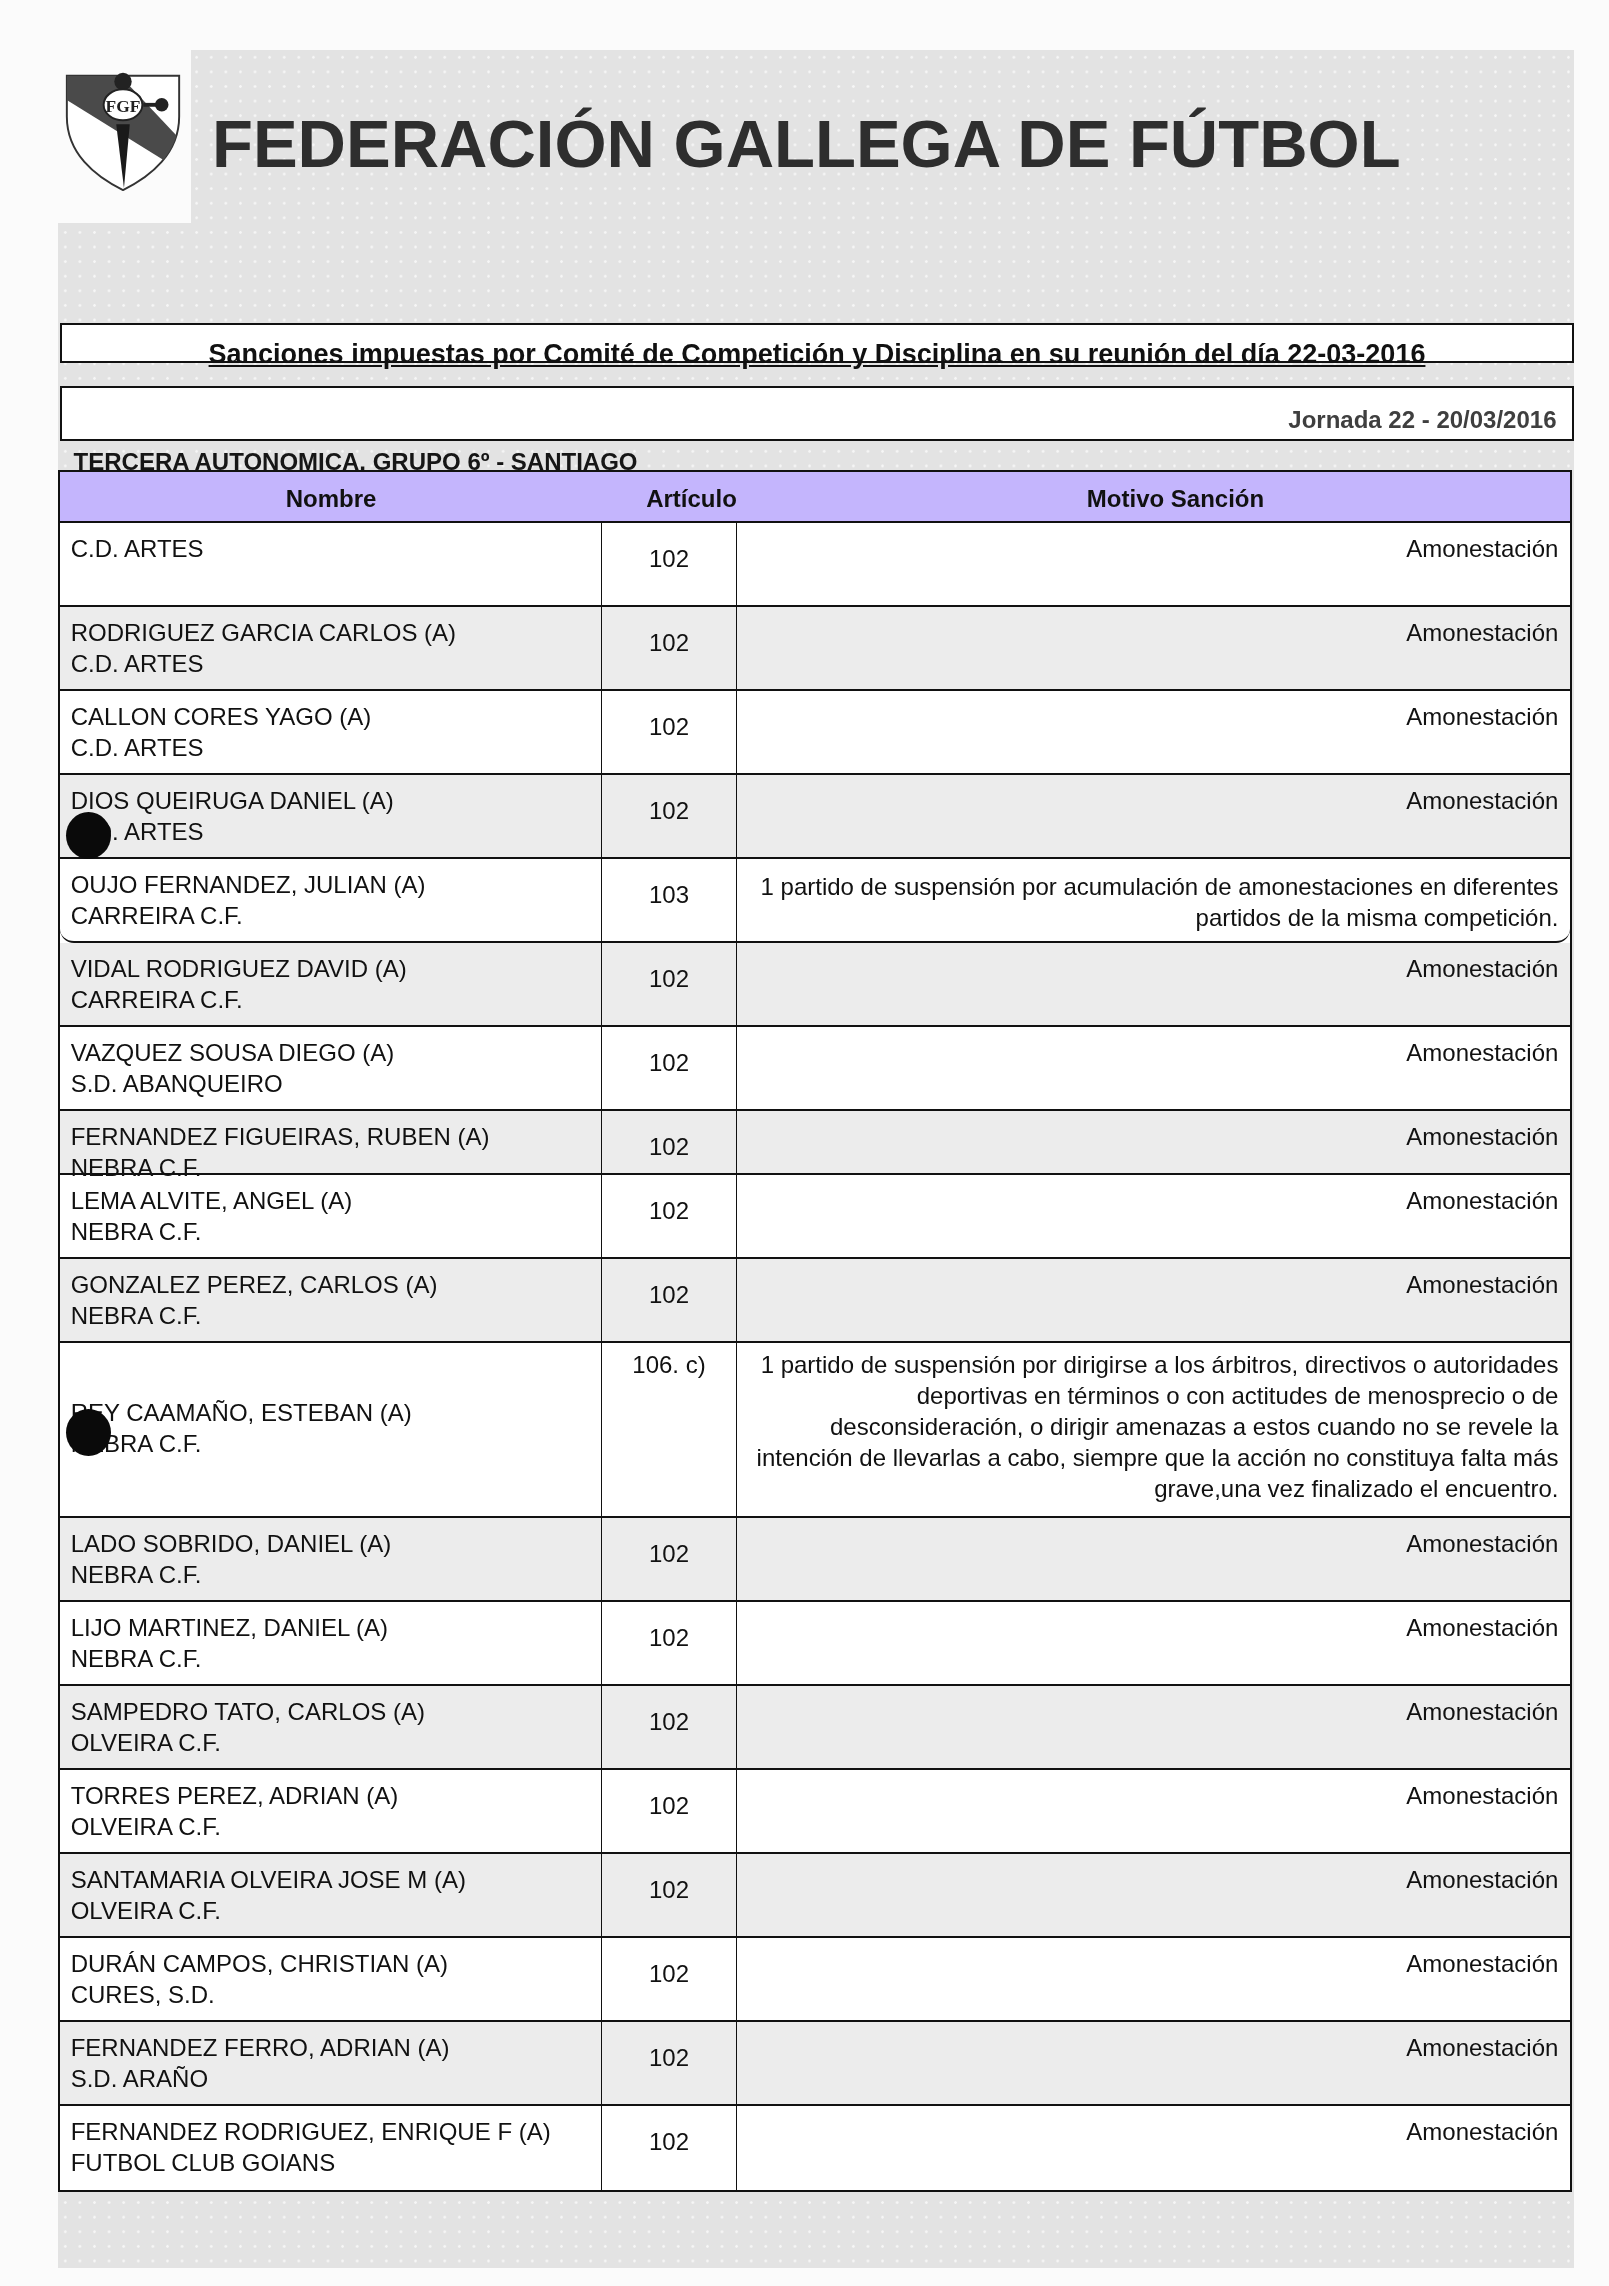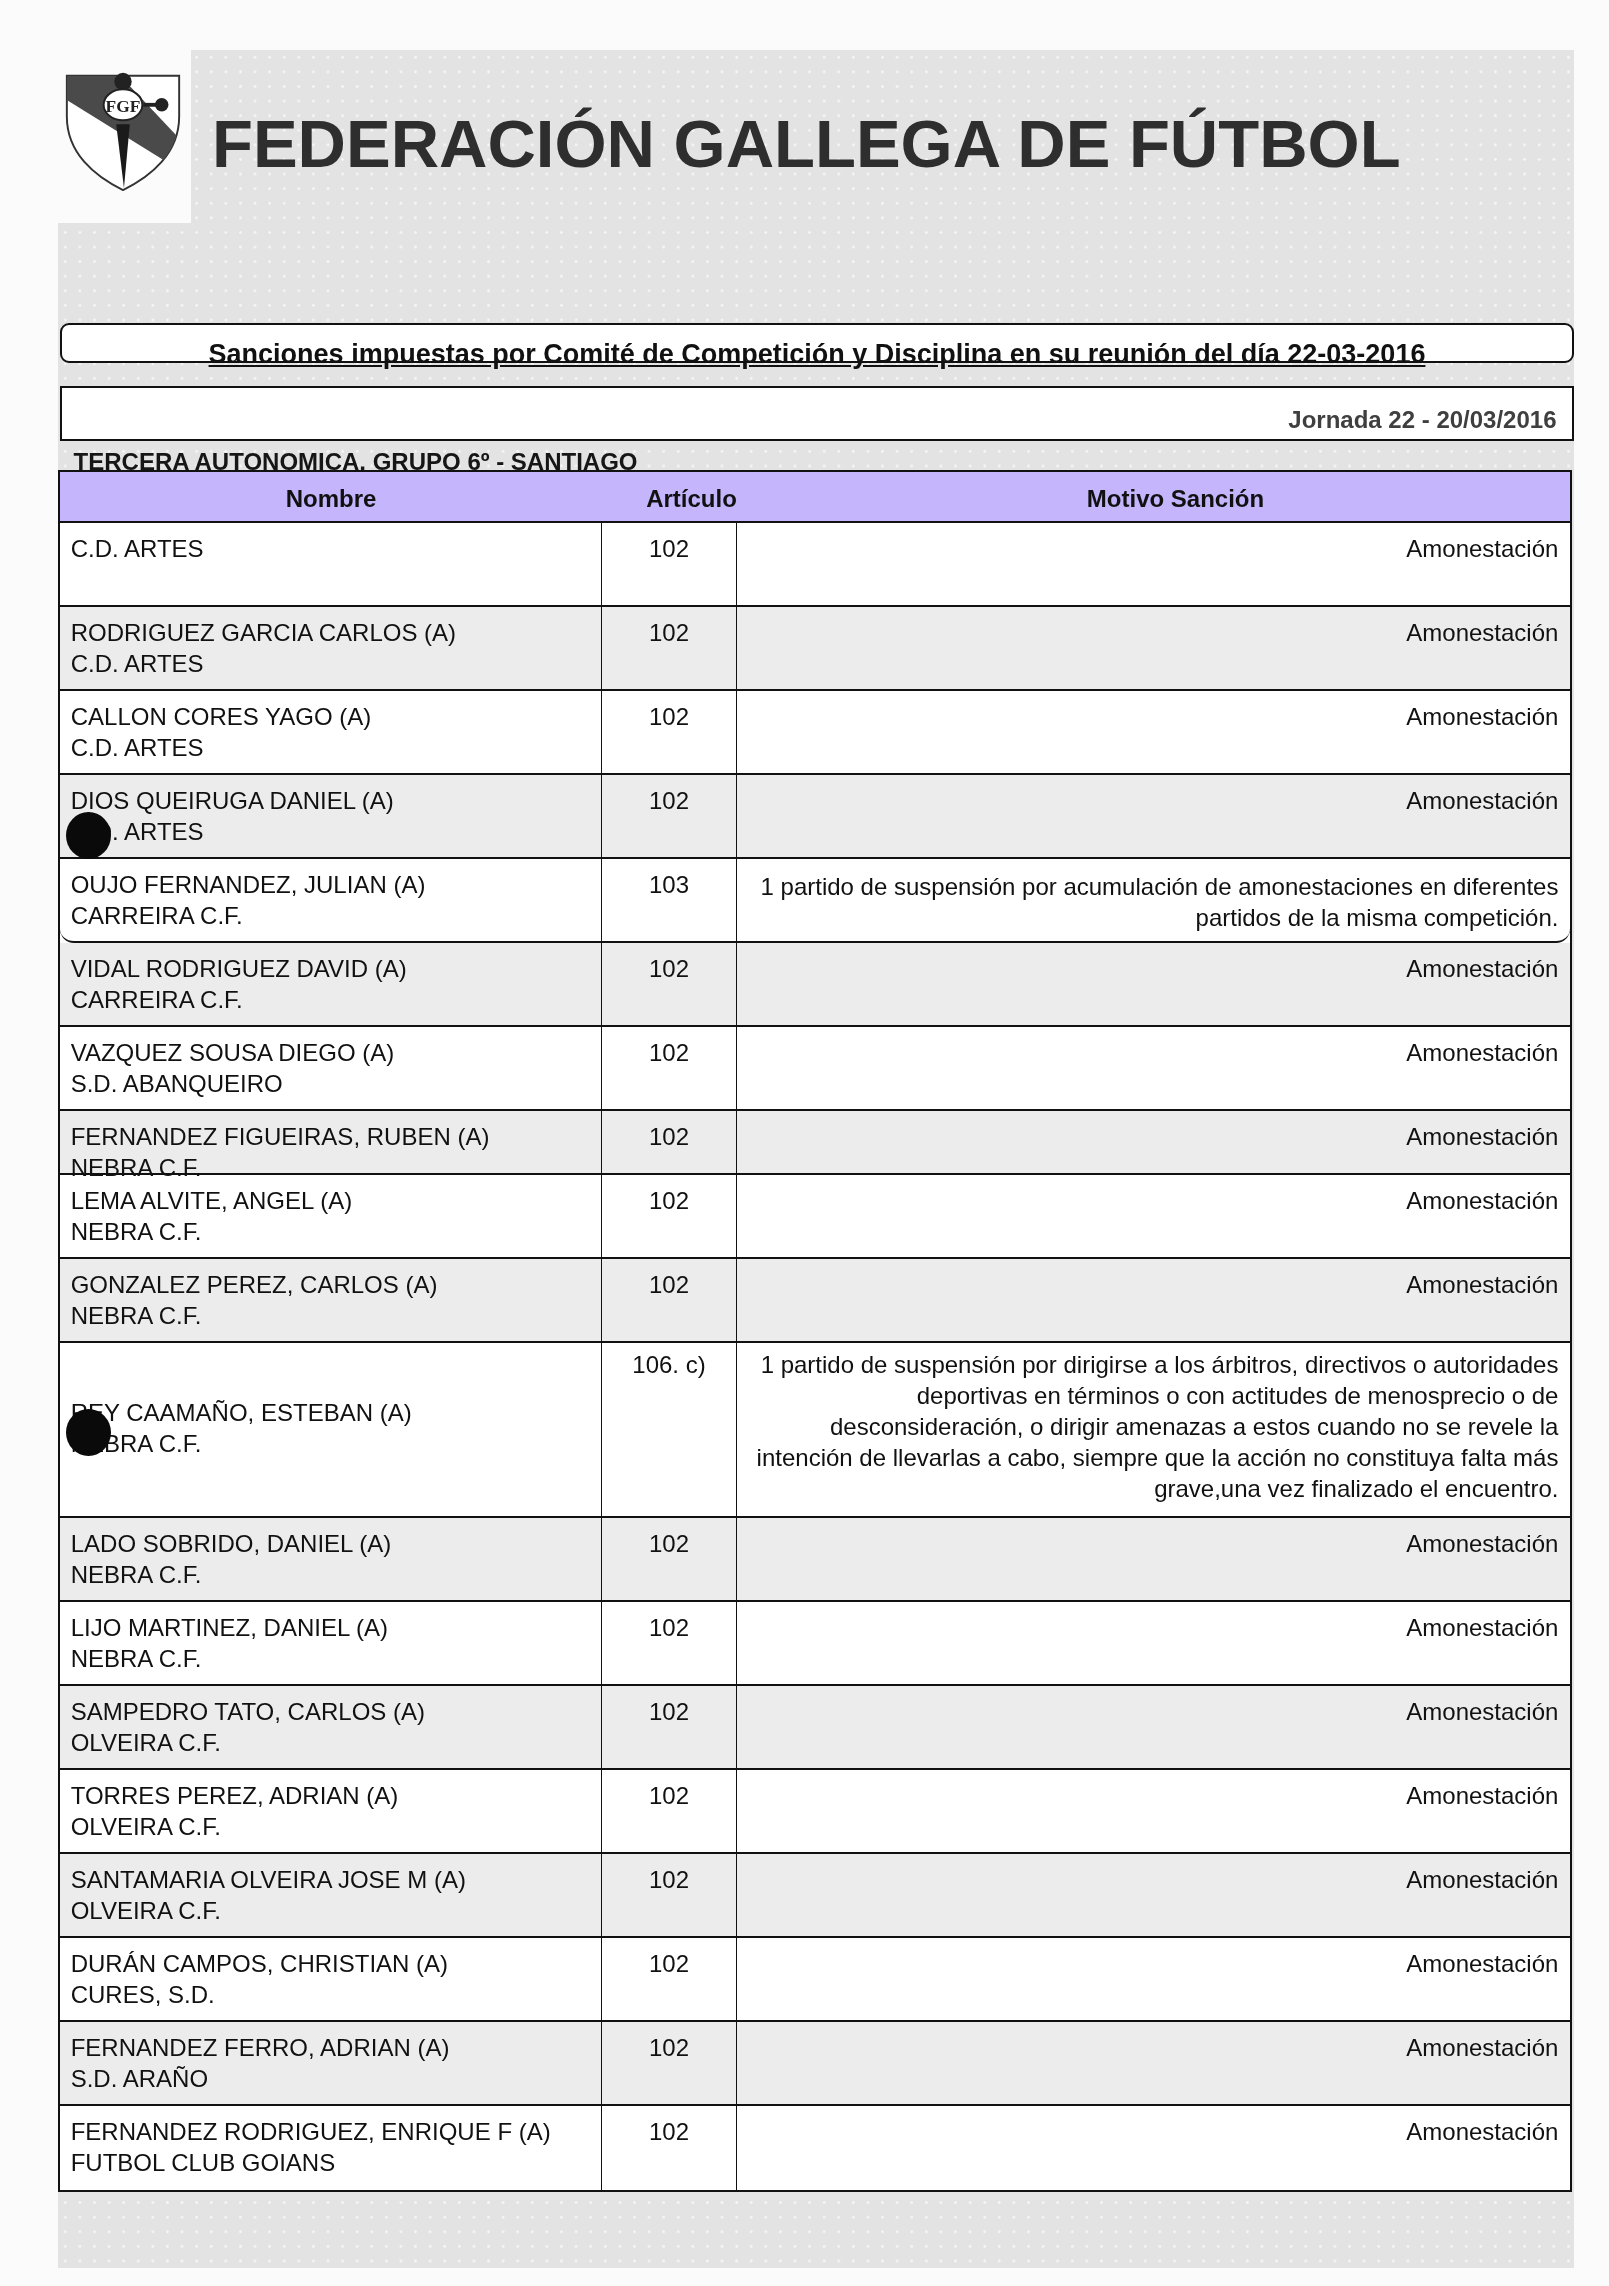--- a/index.html
+++ b/index.html
@@ -27,21 +27,20 @@
     font-size: 67px; font-weight: bold; color: #2e2e2e;
     letter-spacing: 0px; white-space: nowrap;
     font-family: "Liberation Sans", sans-serif;
   }
   .box {
     position: absolute; background: #fff; border: 2.9px solid #111; box-sizing: border-box;
   }
   .box-sanciones {
     left: 60px; top: 323px; width: 1514px; height: 40px;
     text-align: center;
-    border-radius: 9px;
   }
   .box-sanciones span {
     font-size: 27px; font-weight: bold; text-decoration: underline;
     line-height: 54px; position: relative; top: 1.9px;
   }
   .box-competition {
     left: 60px; top: 386px; width: 1514px; height: 55px;
   }
   .comp-name {
     position: absolute; left: 11.6px; top: 15.5px; font-size: 24px; font-weight: bold; color: #161616; margin-top: 44px;
@@ -63,21 +62,21 @@
   .c2 { width: 135px; }
   .c3 { flex: 1; }
   .row {
     display: flex; border-bottom: 2.9px solid #111; box-sizing: border-box;
   }
   .row:last-child { border-bottom: none; }
   .row.gray { background: #ececec; }
   .row.white { background: #fff; }
   .cell { box-sizing: border-box; font-size: 24px; line-height: 31px; }
   .cell.name { width: 542px; padding: 9.7px 0 0 10.7px; border-right: 1.9px solid #111; position: relative; }
-  .cell.art { width: 135px; text-align: center; padding-top: 10px; border-right: 1.9px solid #111; }
+  .cell.art { width: 135px; text-align: center; padding-top: 20px; border-right: 1.9px solid #111; }
   .cell.motivo { flex: 1; padding: 9.7px 11.6px 0 24px; text-align: right; }
   .cell.motivo.long { padding-left: 10.7px; padding-top: 11.6px; }
   .row.tall .cell.name { padding-top: 54px; }
   .row.tall .cell.art { padding-top: 5.8px; }
   .row.tall .cell.motivo { padding-top: 5.8px; }
   .name-line, .club-line { display: block; white-space: nowrap; }
   .redact-dot {
     position: absolute; width: 45px; height: 47px; border-radius: 50%; background: #0a0a0a;
   }
 </style>

